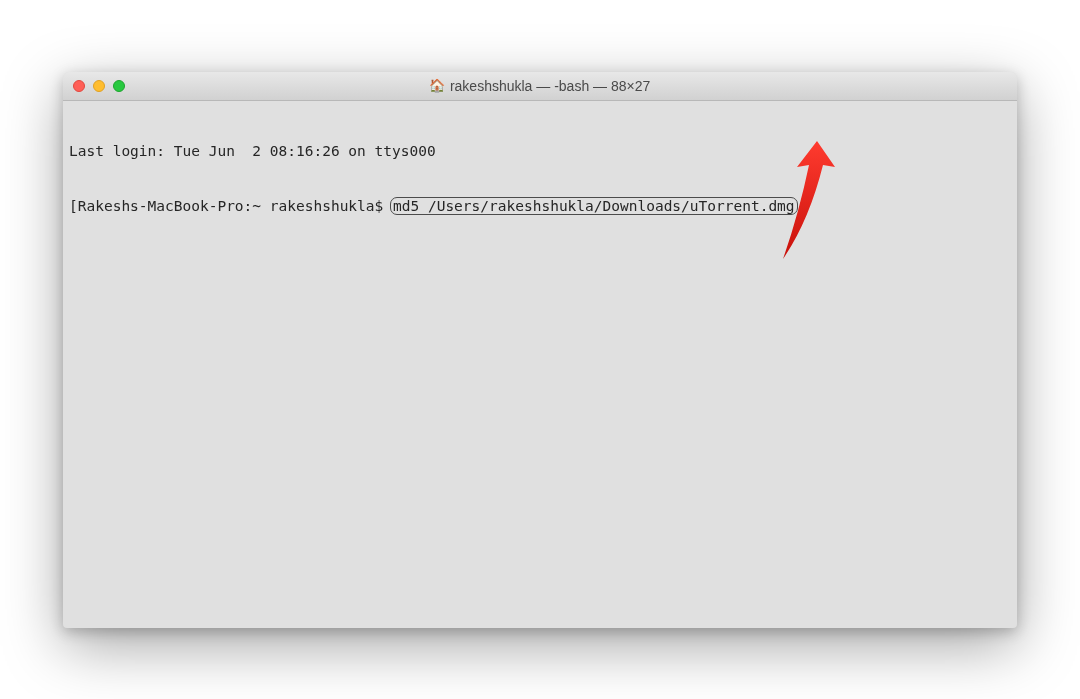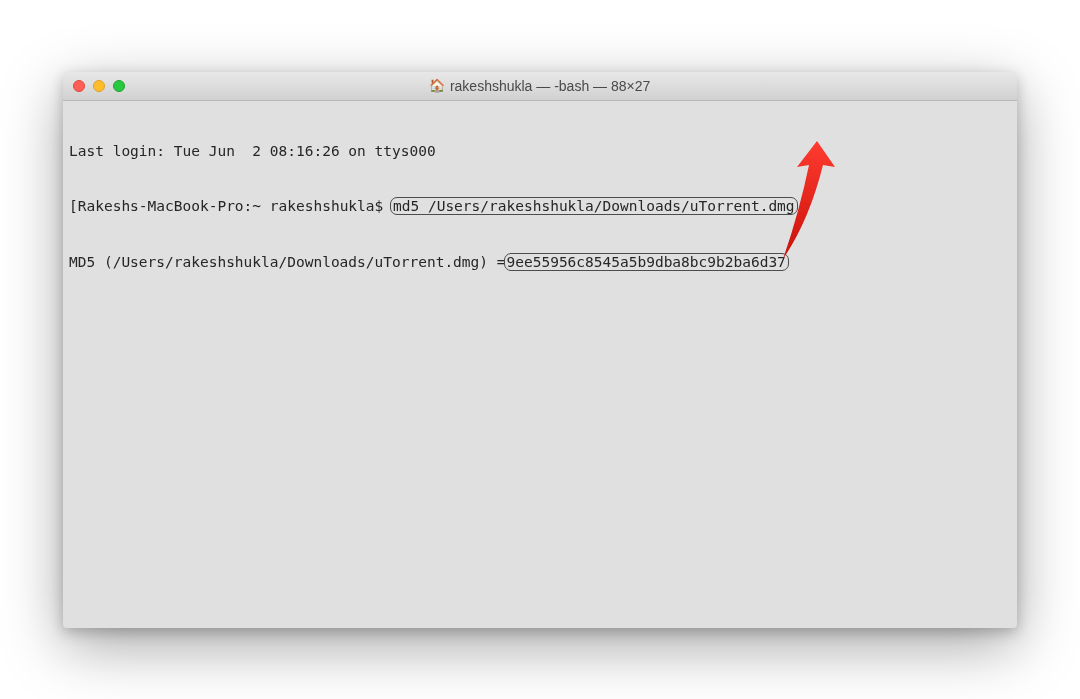--- a/index.html
+++ b/index.html
@@ -107,21 +107,20 @@
     </div>
     <div class="title">
       <span class="home-icon">🏠</span>
       <span>rakeshshukla — -bash — 88×27</span>
     </div>
   </div>
 
   <div class="terminal">
     <span class="line">Last login: Tue Jun  2 08:16:26 on ttys000</span>
     <span class="line"><span class="ws">[</span><span class="ws">Rakeshs-MacBook-Pro:~ rakeshshukla$ </span><span class="hl-box">md5 /Users/rakeshshukla/Downloads/uTorrent.dmg</span></span>
-    <span class="line"><span class="ws">MD5 (/Users/rakeshshukla/Downloads/uTorrent.dmg) =</span><span class="hl-box">9ee55956c8545a5b9dba8bc9b2ba6d37</span></span>
 
     <svg class="arrow" style="left:694px; top:40px;" width="100" height="120" viewBox="0 0 100 120">
       <defs>
         <linearGradient id="redg" x1="0" y1="0" x2="0" y2="1">
           <stop offset="0%" stop-color="#ff3b2f"></stop>
           <stop offset="100%" stop-color="#c8100a"></stop>
         </linearGradient>
       </defs>
       <path d="M 60 0 L 78 26 L 66 24 Q 52 80 26 118 Q 42 72 52 24 L 40 26 Z" fill="url(#redg)"></path>
     </svg>

